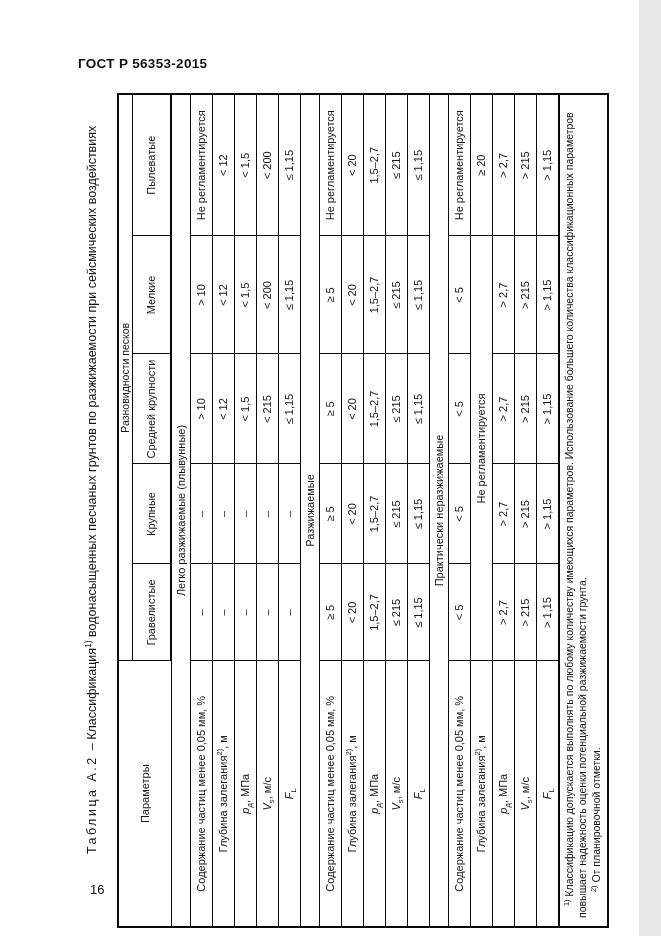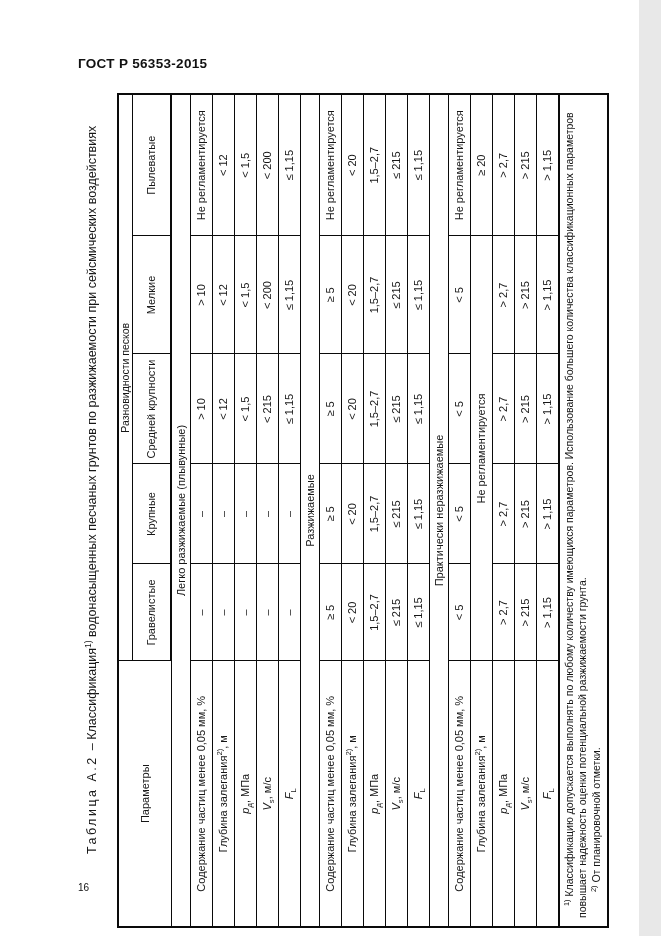--- a/index.html
+++ b/index.html
@@ -5,21 +5,21 @@
   html,body { margin:0; padding:0; background:#e8e8e8; }
   .page {
     position:relative; width:639px; height:936px; background:#ffffff;
     font-family:Liberation Sans, sans-serif; color:#111; overflow:hidden;
   }
   .doc-header {
     position:absolute; left:78px; top:56px;
     font-size:13.5px; font-weight:bold; letter-spacing:0.3px;
   }
   .page-number {
-    position:absolute; left:78px; top:882px; font-size:10px;
+    position:absolute; left:90px; top:882px; font-size:13px;
   }
   
   .rotated {
     position:absolute; left:85px; top:928px; width:833px;
     transform:rotate(-90deg); transform-origin:0 0;
   }
   .ttl {
     font-size:12.5px; white-space:nowrap; padding-left:74px;
     height:21px; margin-bottom:11px; color:#161616;
   }

